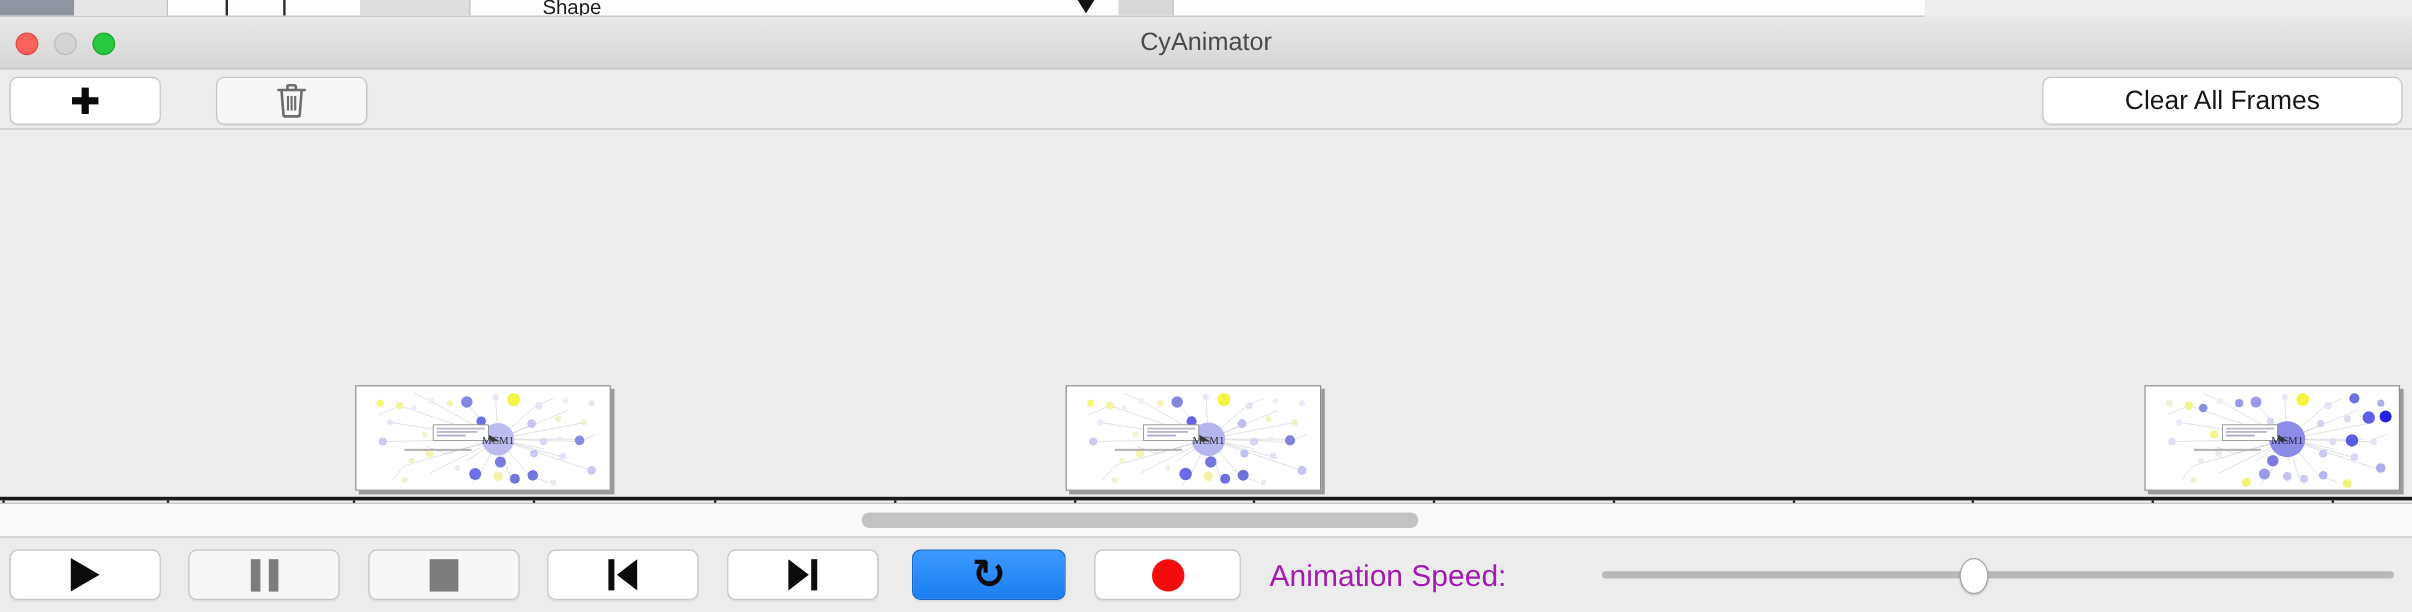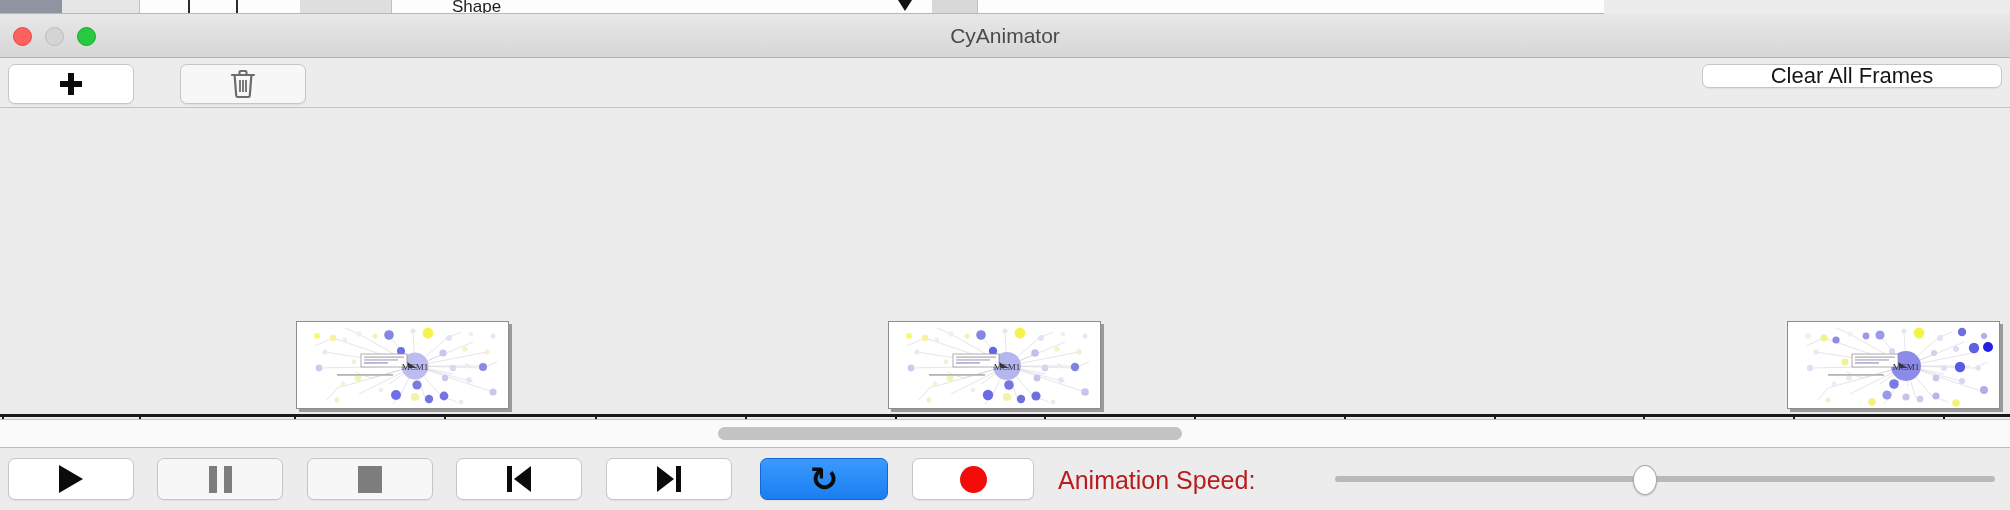--- a/index.html
+++ b/index.html
@@ -143,21 +143,21 @@
   .plus-icon::before { left: 8px; top: 0;  width: 6px; height: 22px; }
   .plus-icon::after  { left: 0;  top: 8px; width: 22px; height: 6px; }
 
   .btn-delete {
     left: 180px; top: 6px;
     width: 126px; height: 40px;
   }
 
   .btn-clear {
     right: 8px; top: 6px;
-    width: 300px; height: 24px;
+    width: 300px; height: 40px;
     font-size: 22px;
     color: #161616;
   }
 
   
   .timeline {
     position: absolute;
     top: 109px; left: 0;
     width: 2010px; height: 311px;
     background: #ececec;
@@ -266,21 +266,21 @@
     line-height: 34px;
     color: #0b0b0b;
     font-family: "DejaVu Sans", sans-serif;
     font-weight: bold;
   }
 
   .speed-label {
     position: absolute;
     left: 1058px; top: 17px;
     font-size: 25px;
-    color: #b91c1c;
+    color: #a21caf;
     white-space: nowrap;
   }
 
   .slider {
     position: absolute;
     left: 1335px; top: 9px;
     width: 660px; height: 42px;
     cursor: pointer;
   }
   .slider-track {

